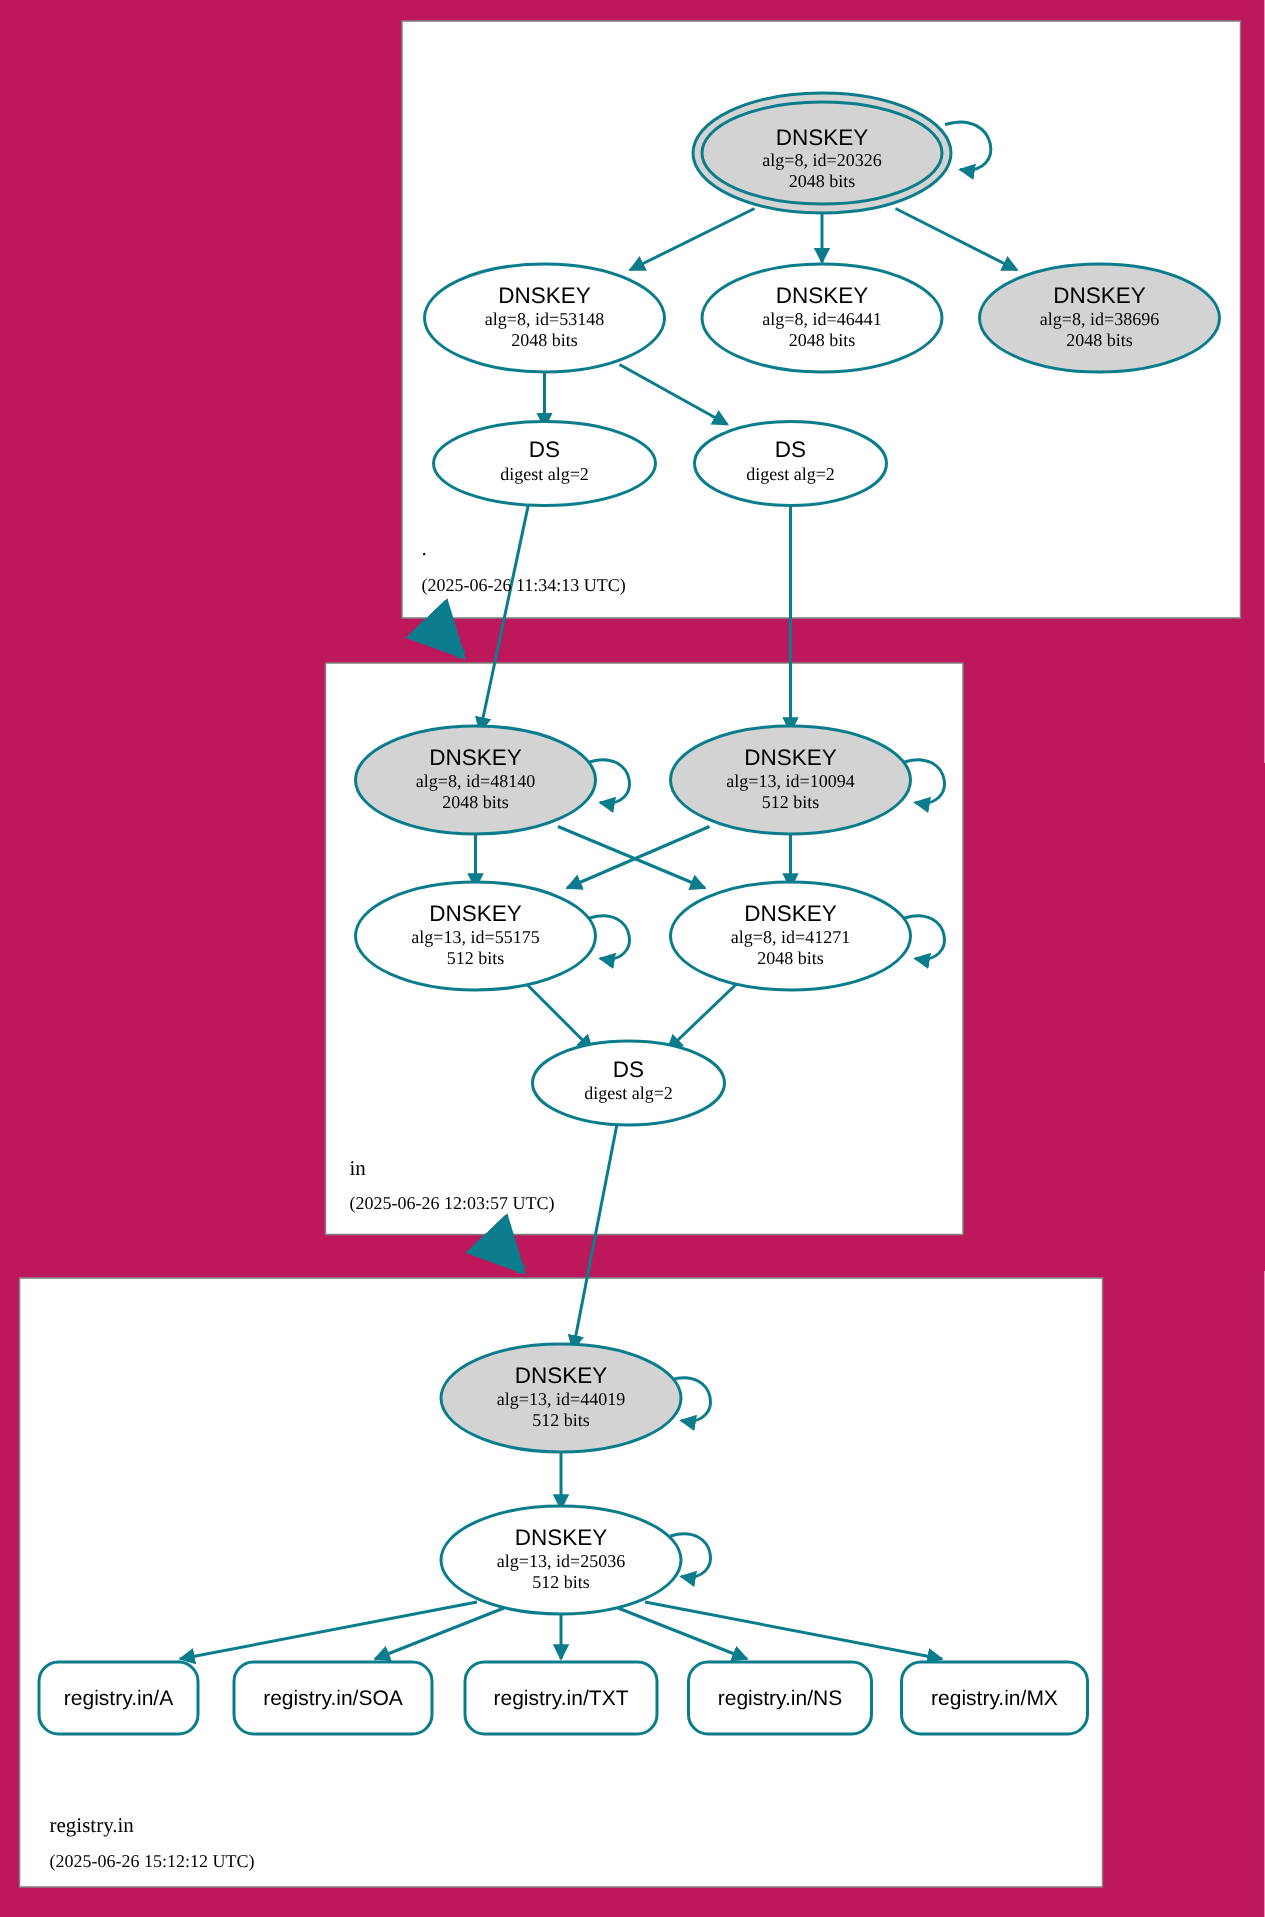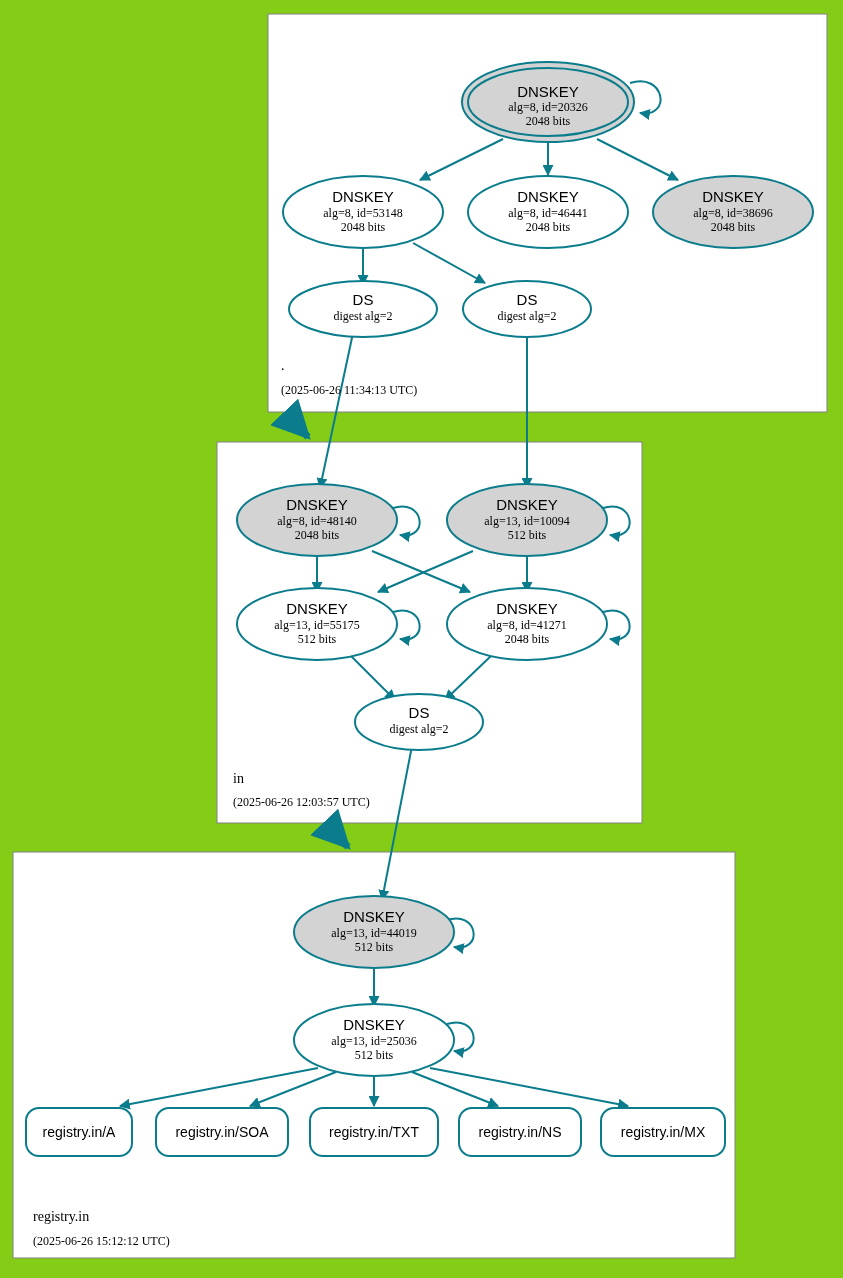--- a/index.html
+++ b/index.html
@@ -7,21 +7,21 @@
     padding: 0;
     background: #ffffff;
   }
   body {
     font-family: "Liberation Sans", sans-serif;
   }
   #canvas {
     position: relative;
     width: 843px;
     height: 1278px;
-    background: #84cc16;
+    background: #be185d;
     overflow: hidden;
   }
   svg#graph {
     position: absolute;
     left: 0;
     top: 0;
     width: 843px;
     height: 1278px;
   }
   .zone-box {

